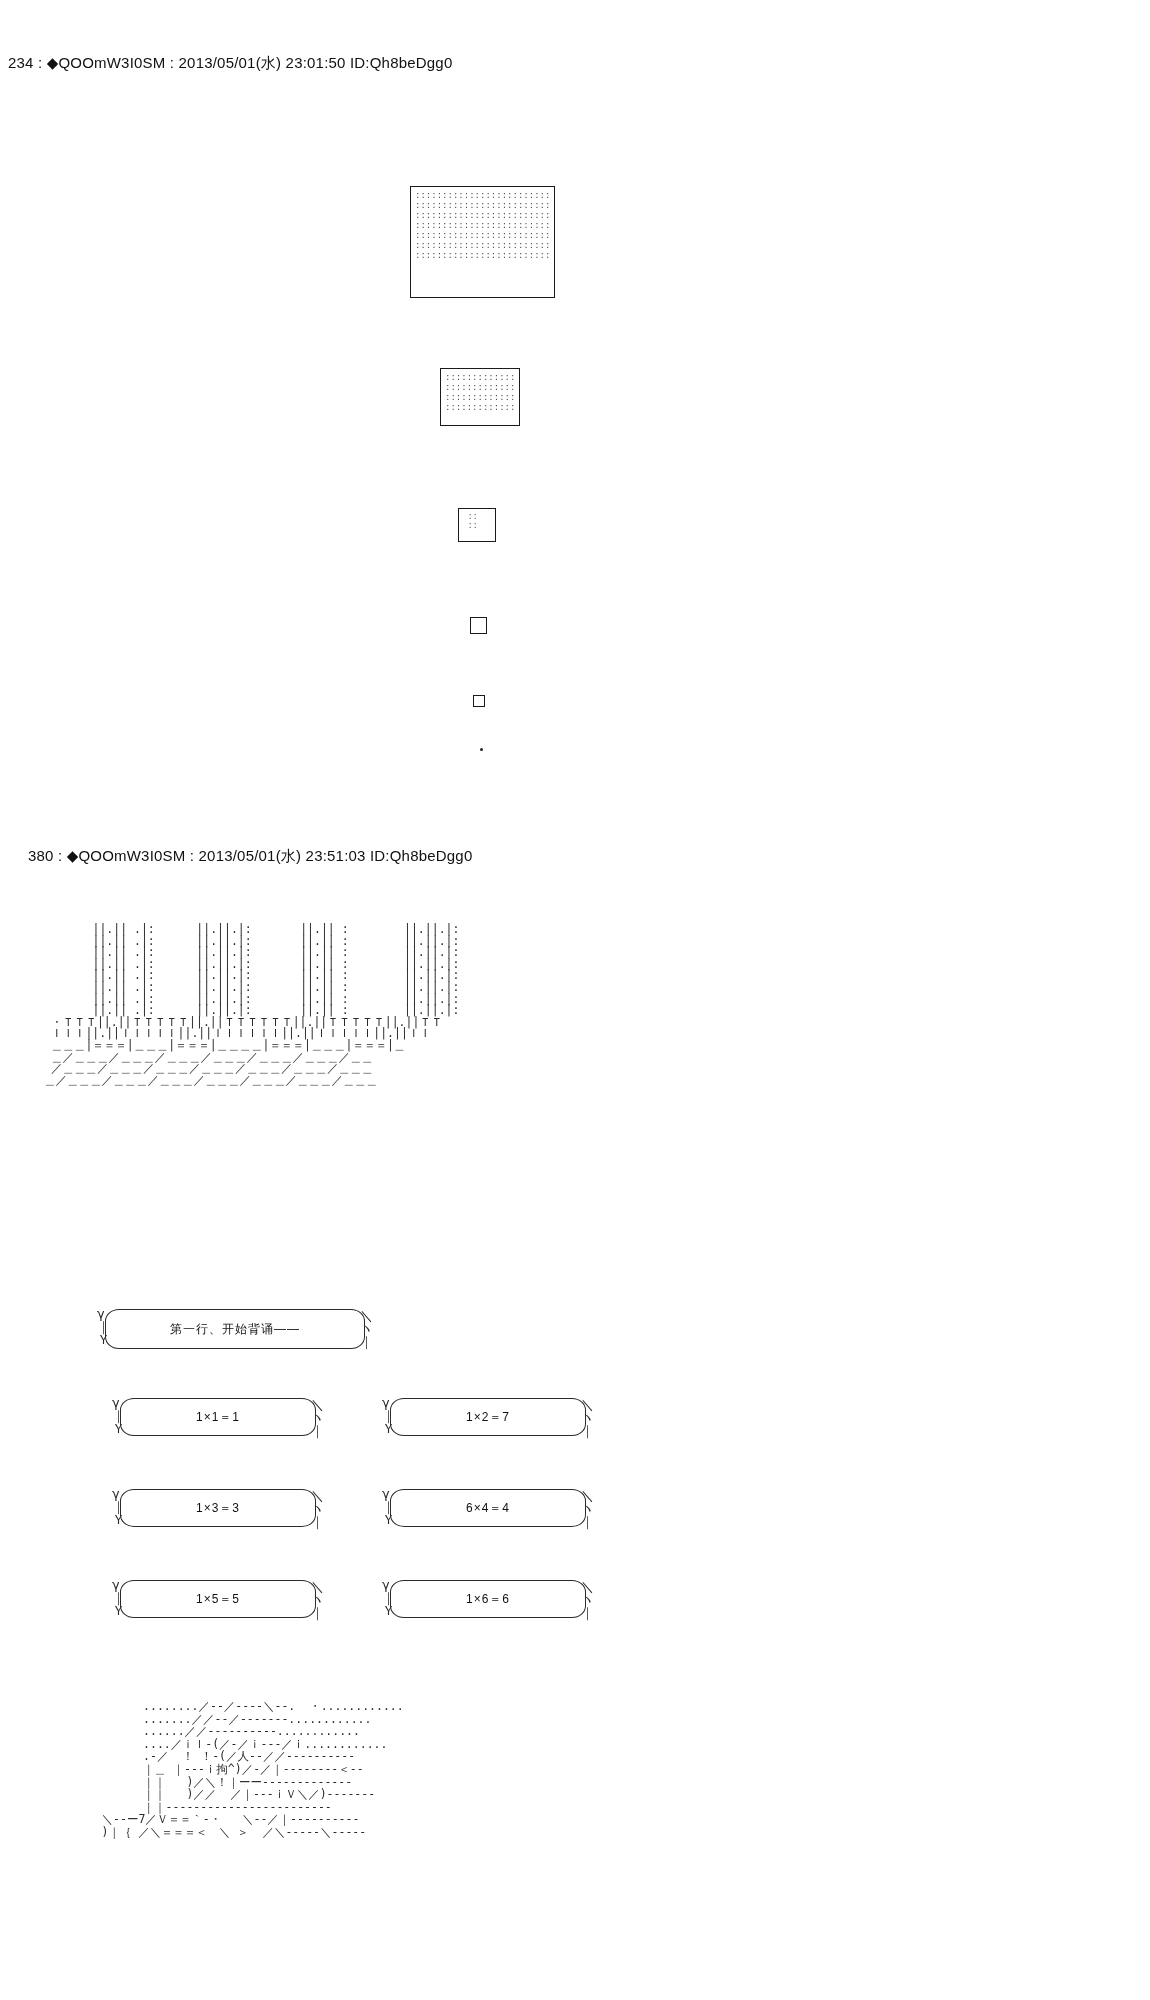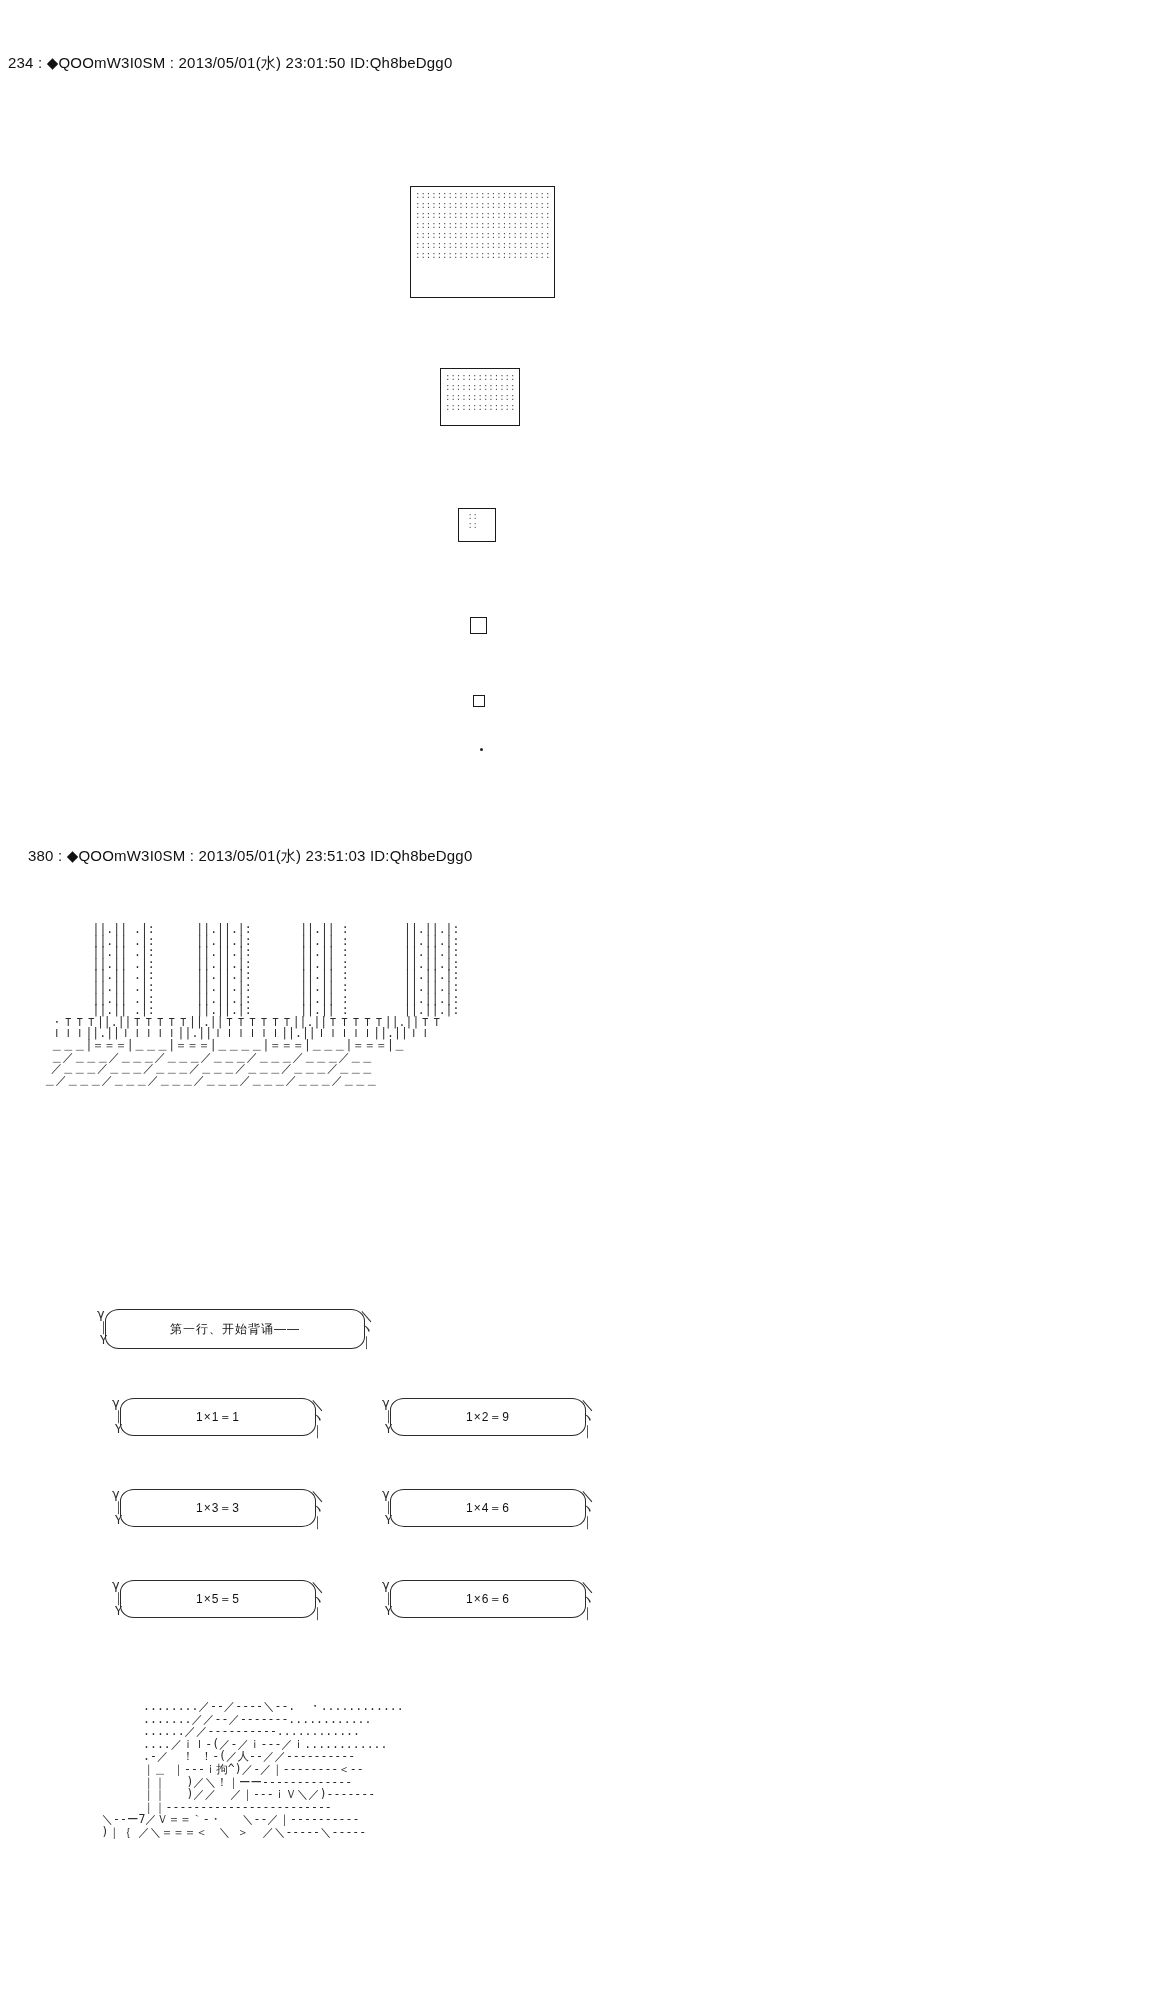--- a/index.html
+++ b/index.html
@@ -196,21 +196,21 @@
   </div>
 
   <div class="bubble" style="left:380px; top:1392px; width:216px; height:50px;">
     <div class="shape"></div>
     <div class="tail-l">γ
 ｜
 Ｙ</div>
     <div class="tail-r">＼
 ヽ
 ｜</div>
-    <div class="txt">1×2＝9</div>
+    <div class="txt">1×2＝7</div>
   </div>
 
   <div class="bubble" style="left:110px; top:1483px; width:216px; height:50px;">
     <div class="shape"></div>
     <div class="tail-l">γ
 ｜
 Ｙ</div>
     <div class="tail-r">＼
 ヽ
 ｜</div>
@@ -218,21 +218,21 @@
   </div>
 
   <div class="bubble" style="left:380px; top:1483px; width:216px; height:50px;">
     <div class="shape"></div>
     <div class="tail-l">γ
 ｜
 Ｙ</div>
     <div class="tail-r">＼
 ヽ
 ｜</div>
-    <div class="txt">1×4＝6</div>
+    <div class="txt">6×4＝4</div>
   </div>
 
   <div class="bubble" style="left:110px; top:1574px; width:216px; height:50px;">
     <div class="shape"></div>
     <div class="tail-l">γ
 ｜
 Ｙ</div>
     <div class="tail-r">＼
 ヽ
 ｜</div>

